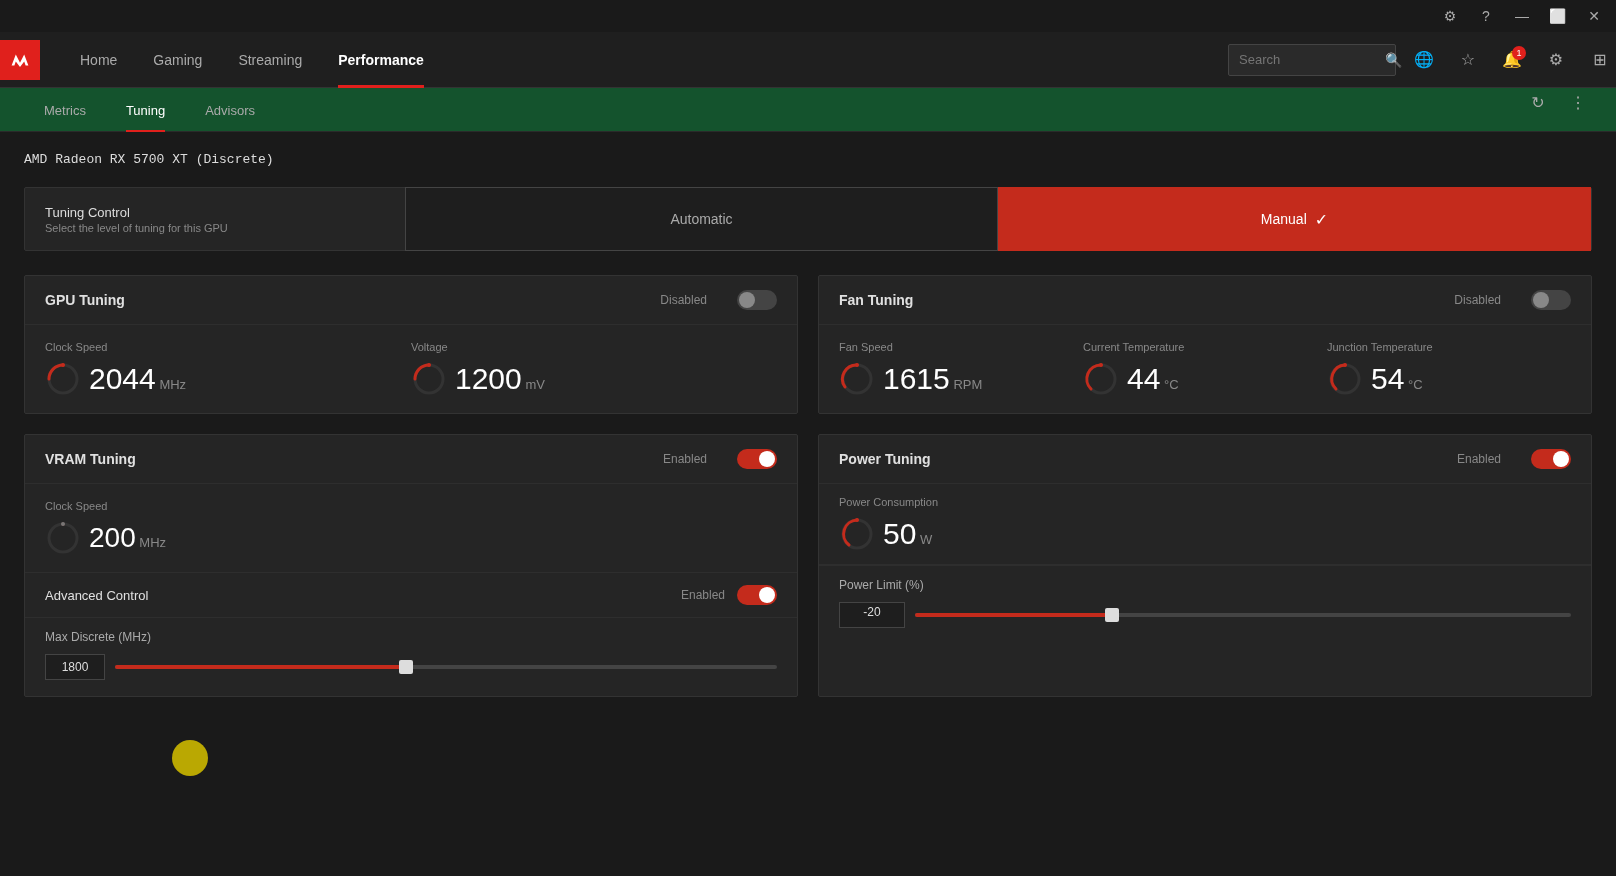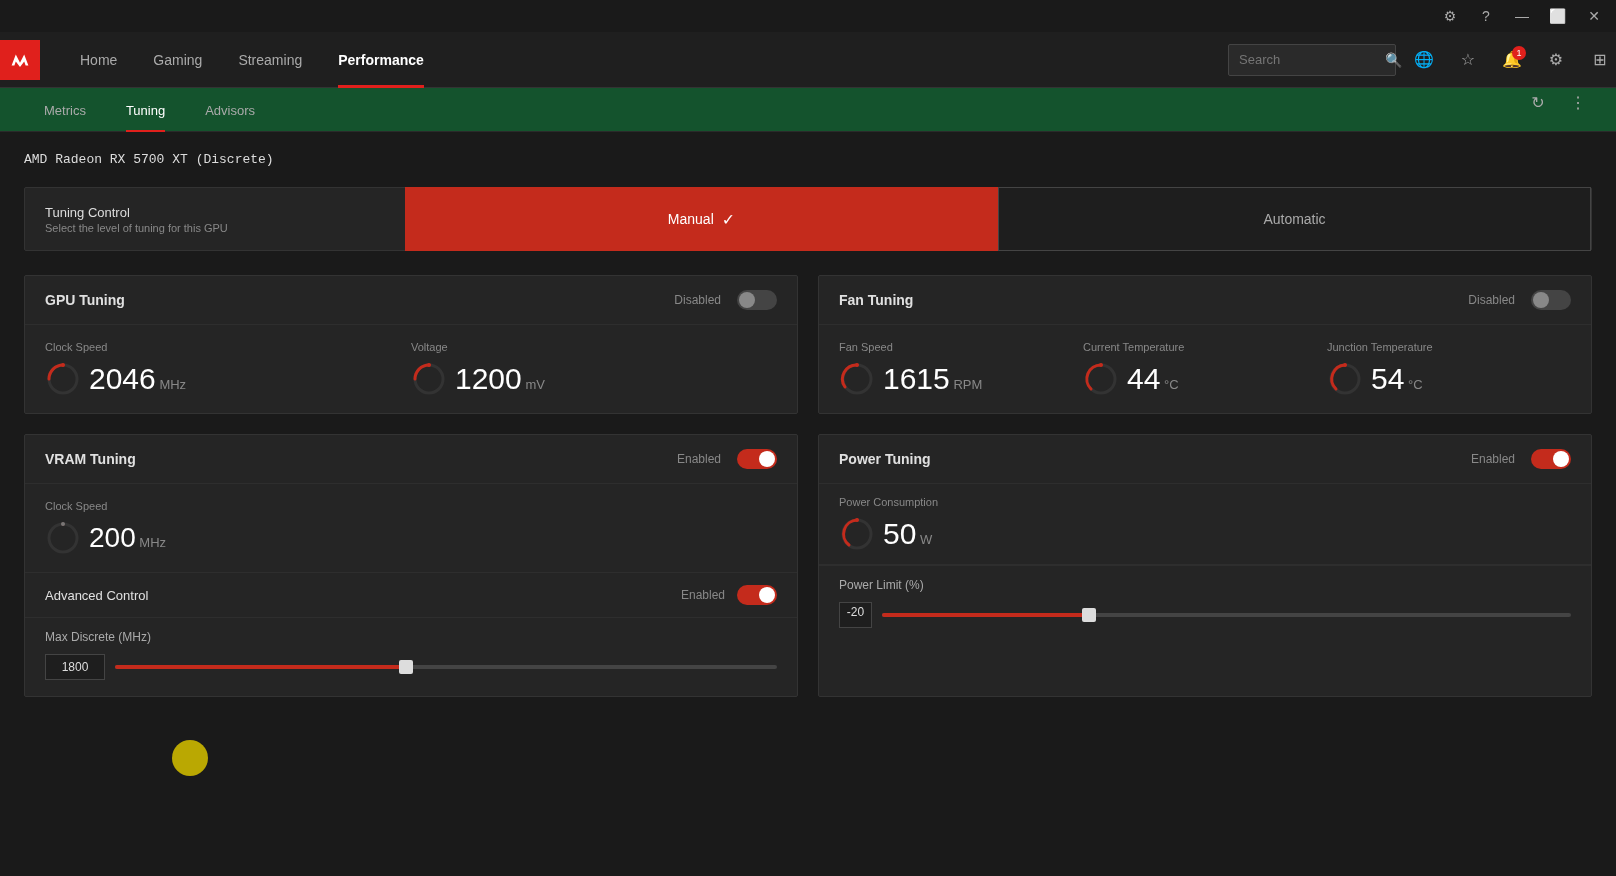--- a/index.html
+++ b/index.html
@@ -273,21 +273,21 @@
       border-bottom: 1px solid #2e2e2e;
     }
     .card-title {
       color: #e0e0e0;
       font-size: 14px;
       font-weight: 600;
     }
     .card-header-right {
       display: flex;
       align-items: center;
-      gap: 16px;
+      gap: 30px;
     }
     .card-status {
       color: #888;
       font-size: 12px;
     }
     .toggle {
       width: 40px;
       height: 20px;
       border-radius: 10px;
       background: #555;
@@ -509,25 +509,25 @@
 <div class="main-content">
 
   <div class="gpu-title">AMD Radeon RX 5700 XT (Discrete)</div>
 
   <div class="tuning-control">
     <div class="tuning-control-label">
       <div class="title">Tuning Control</div>
       <div class="sub">Select the level of tuning for this GPU</div>
     </div>
     <div class="tuning-control-options">
+      <div class="tuning-option">Automatic</div>
       <div class="tuning-option active">
         <span>Manual</span>
         <span class="check">✓</span>
       </div>
-      <div class="tuning-option">Automatic</div>
     </div>
   </div>
 
   <div class="cards-grid">
 
     <div class="card">
       <div class="card-header">
         <div class="card-title">GPU Tuning</div>
         <div class="card-header-right">
           <span class="card-status">Disabled</span>
@@ -538,21 +538,21 @@
         <div class="card-metrics">
           <div class="metric">
             <div class="metric-label">Clock Speed</div>
             <div class="metric-value-row">
               <svg class="gauge-svg" viewBox="0 0 36 36">
                 <circle cx="18" cy="18" r="14" fill="none" stroke="#333" stroke-width="3"></circle>
                 <path d="M18 4 A14 14 0 0 0 4 18" fill="none" stroke="#c42b1c" stroke-width="3" stroke-linecap="round"></path>
                 <circle cx="18" cy="4" r="2" fill="#c42b1c"></circle>
               </svg>
               <div>
-                <span class="metric-value">2046</span>
+                <span class="metric-value">2044</span>
                 <span class="metric-unit">MHz</span>
               </div>
             </div>
           </div>
           <div class="metric">
             <div class="metric-label">Voltage</div>
             <div class="metric-value-row">
               <svg class="gauge-svg" viewBox="0 0 36 36">
                 <circle cx="18" cy="18" r="14" fill="none" stroke="#333" stroke-width="3"></circle>
                 <path d="M18 4 A14 14 0 0 0 4 18" fill="none" stroke="#c42b1c" stroke-width="3" stroke-linecap="round"></path>
@@ -697,21 +697,21 @@
               <span class="metric-value">50</span>
               <span class="metric-unit">W</span>
             </div>
           </div>
         </div>
       </div>
       <div class="card-divider"></div>
       <div class="power-limit-section">
         <div class="power-limit-label">Power Limit (%)</div>
         <div class="power-slider-row">
-          <div class="slider-input-box" style="width:33px;">-20</div>
+          <div class="slider-input-box" style="width:66px;">-20</div>
           <div class="slider-track">
             <div class="slider-fill" style="width:30%;"></div>
             <div class="slider-thumb" style="left:30%;"></div>
           </div>
         </div>
       </div>
     </div>
 
   </div>
 </div>

